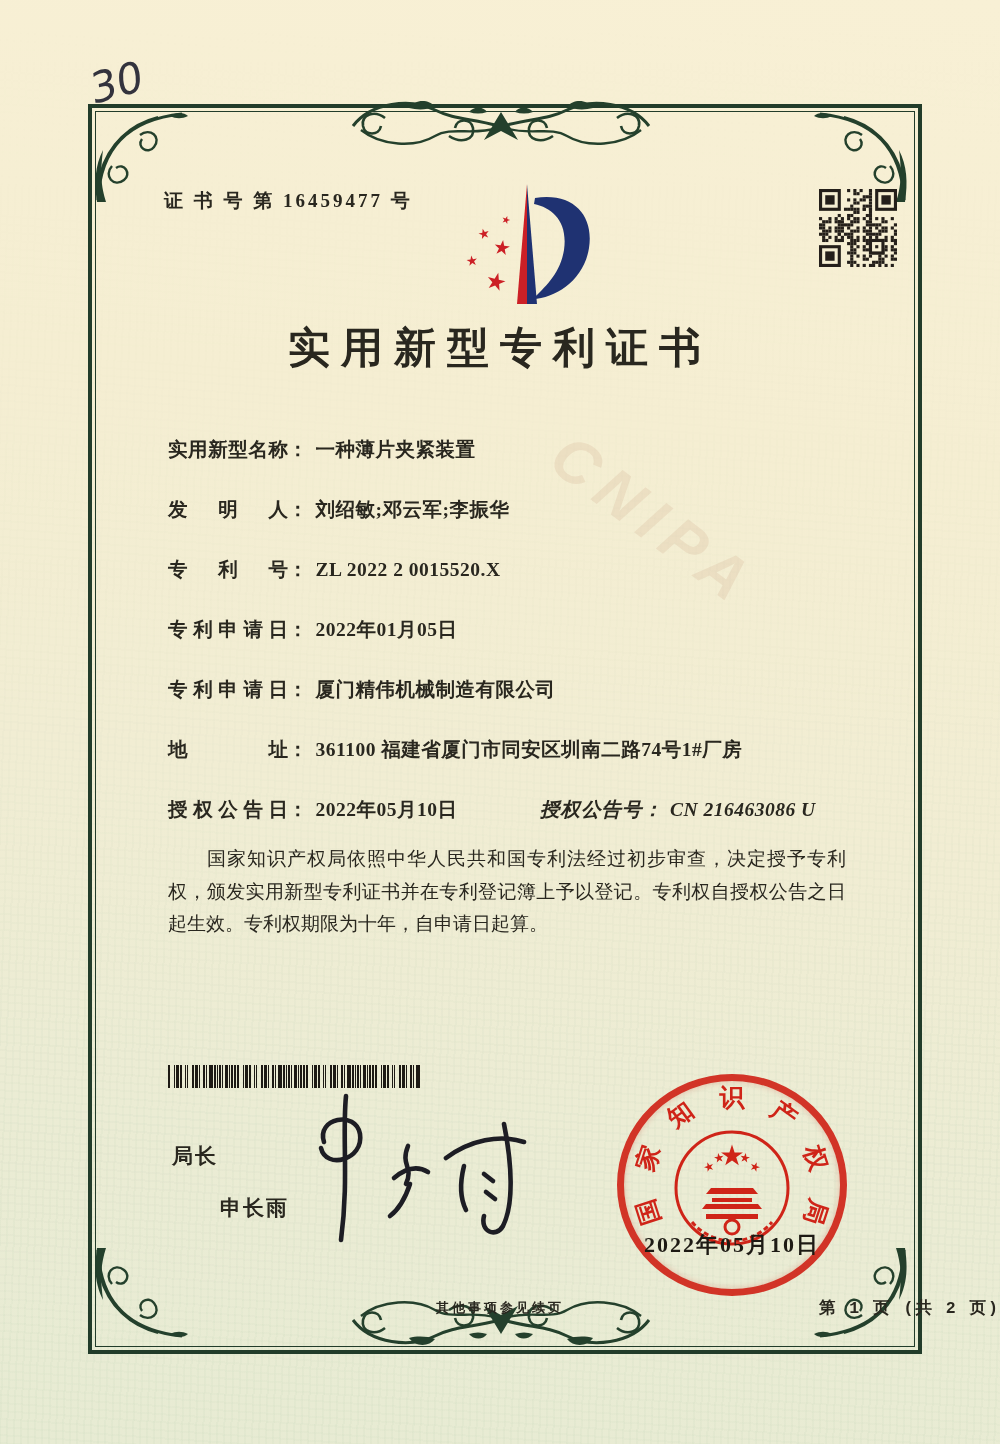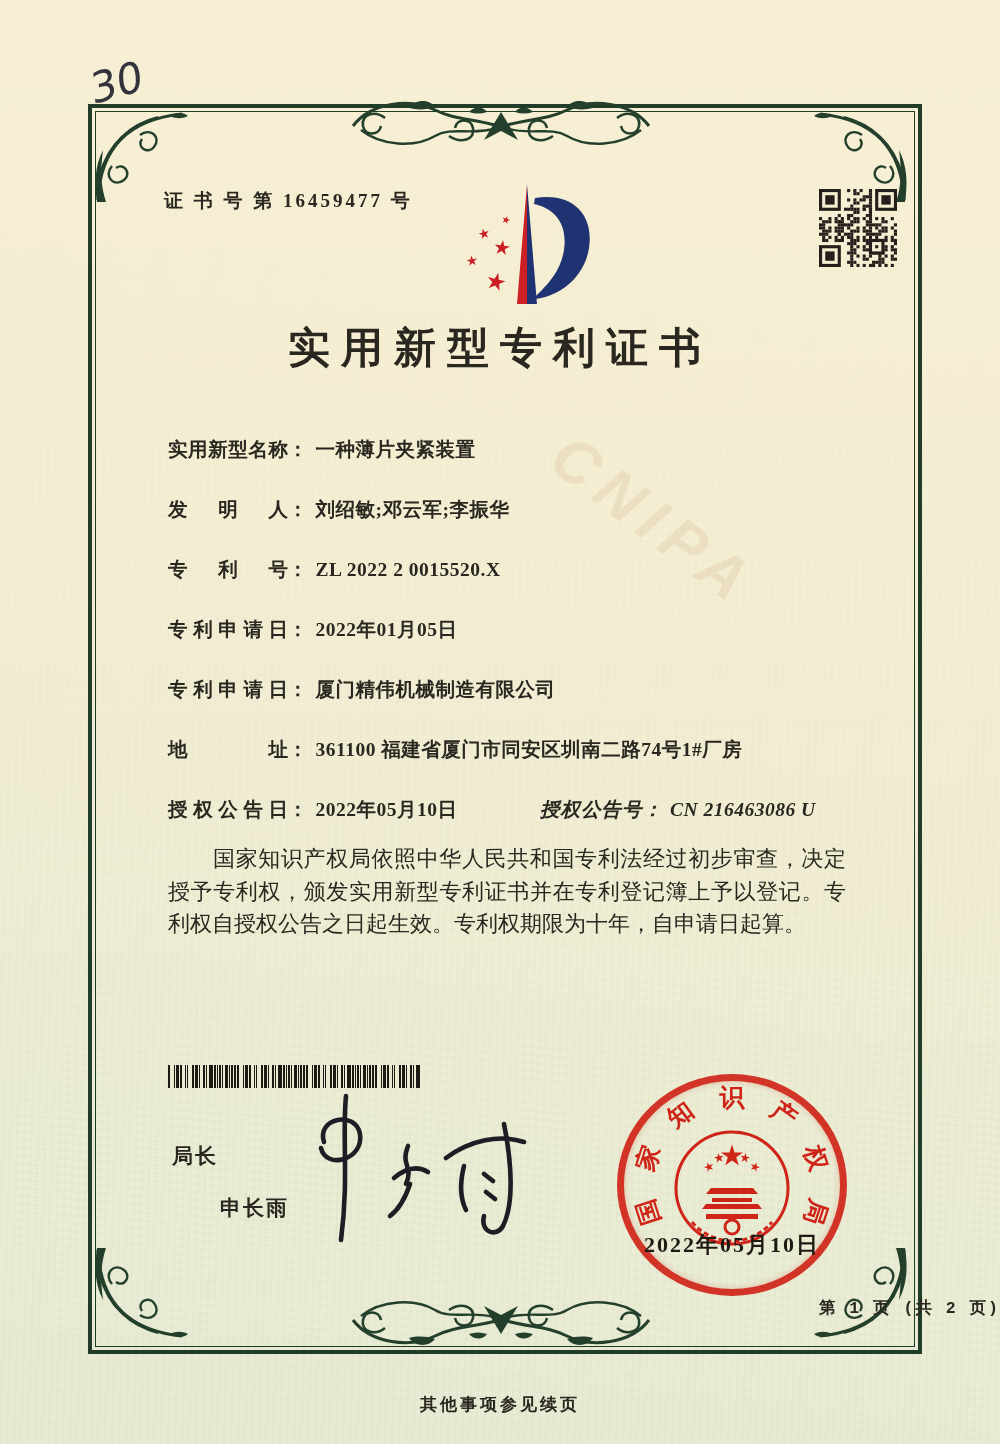--- a/index.html
+++ b/index.html
@@ -29,21 +29,21 @@
   .title{left:0;right:0;top:320px;text-align:center;font-size:42px;font-weight:700;letter-spacing:11px;}
   
   .fields{left:168px;top:436px;width:690px;}
   .frow{position:relative;height:60px;font-size:19.5px;font-weight:600;white-space:nowrap;}
   .flabel{display:inline-block;width:120px;text-align:justify;text-align-last:justify;vertical-align:top;}
   .fcolon{display:inline-block;margin-right:8px;}
   .fvalue{letter-spacing:.5px;}
   .grant-cell{position:absolute;left:372px;top:0;font-style:italic;}
   .grant-cell .flabel{width:auto;text-align-last:auto;letter-spacing:1px;}
   
-  .paras{left:168px;top:843px;width:678px;font-size:22px;line-height:32.5px;text-align:justify;}
+  .paras{left:168px;top:843px;width:678px;font-size:19px;line-height:32.5px;text-align:justify;}
   .paras p{margin:0;text-indent:2.05em;}
   
   .barcode{left:168px;top:1065px;width:258px;height:23px;}
   
   .signer-title{left:172px;top:1142px;font-size:21px;font-weight:700;letter-spacing:2px;}
   .signer-name{left:172px;top:1194px;font-size:21px;font-weight:700;letter-spacing:2px;margin-left:48px;}
   .signature{left:288px;top:1082px;width:264px;height:168px;}
   
   .seal{left:617px;top:1074px;width:230px;height:222px;}
   .seal-ring{position:absolute;inset:0;border:7px solid rgba(207,36,24,.92);border-radius:50%;
@@ -52,21 +52,21 @@
              transform-origin:center;white-space:nowrap;}
   .seal-emblem{position:absolute;left:55px;top:54px;width:120px;height:120px;}
   .seal-date{position:absolute;left:-12px;right:-12px;top:156px;text-align:center;
              font-size:22px;font-weight:700;letter-spacing:2px;color:#1d1a14;}
   
   .watermark{left:580px;top:420px;font-size:62px;font-style:italic;font-weight:700;letter-spacing:10px;
              color:rgba(198,146,116,.17);transform:rotate(37deg);transform-origin:left top;
              font-family:"Liberation Sans",sans-serif;}
   
   .pagenum{left:0;right:0;top:1297px;text-align:right;font-size:16.5px;font-weight:600;letter-spacing:2px;font-family:Liberation Mono, monospace;}
-  .footnote{left:0;right:0;top:1393px;text-align:center;font-size:17px;font-weight:600;letter-spacing:3px;}
+  .footnote{left:0;right:0;top:1299px;text-align:center;font-size:13px;font-weight:600;letter-spacing:3px;}
 </style>
 </head>
 <body>
 
 <svg width="0" height="0" style="position:absolute" aria-hidden="true">
   <defs>
     <path id="star" d="M0,-10 L2.25,-3.09 9.51,-3.09 3.64,1.18 5.88,8.09 0,3.82 -5.88,8.09 -3.64,1.18 -9.51,-3.09 -2.25,-3.09 Z"></path>
     <g id="curl-half" fill="none" stroke="#24402c">
       <path d="M2,30 C20,6 60,2 84,14 C104,24 120,22 148,30" stroke-width="3"></path>
       <path d="M10,34 C30,50 64,52 84,40 C100,30 122,40 146,32" stroke-width="2.4"></path>

